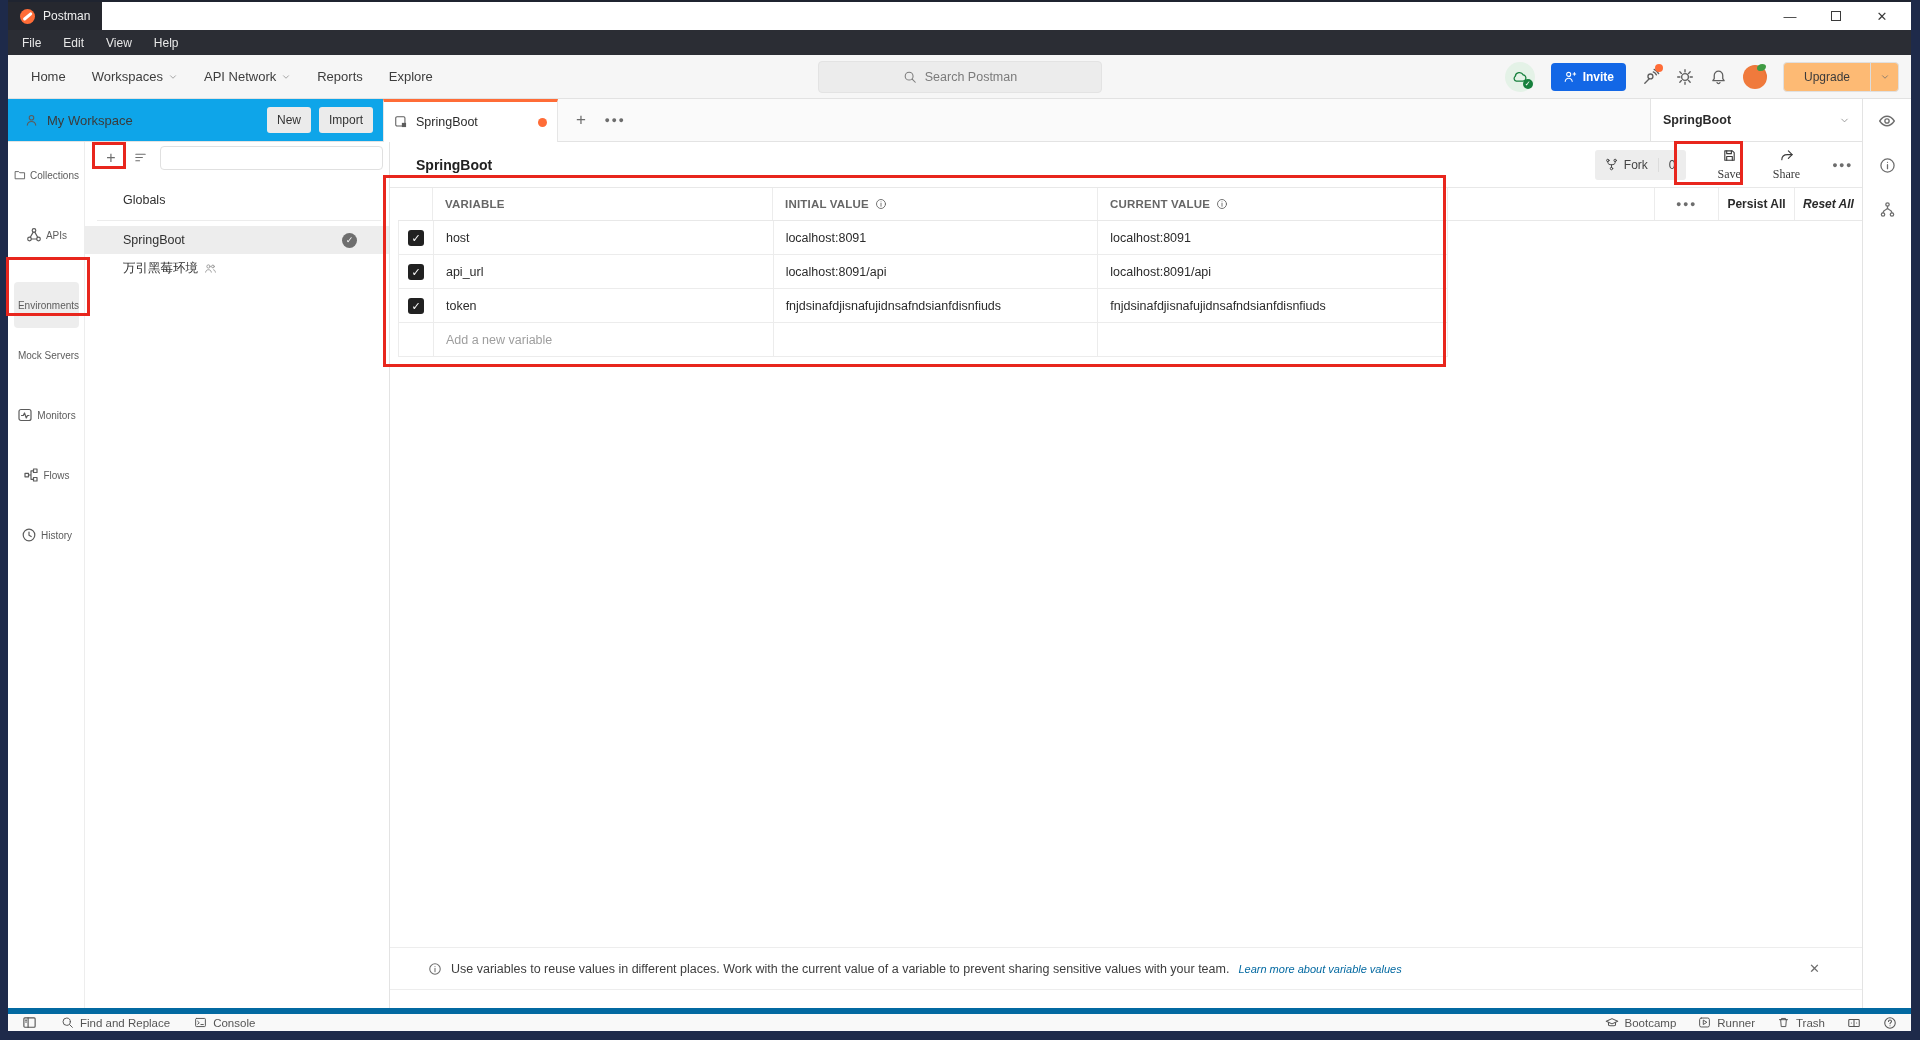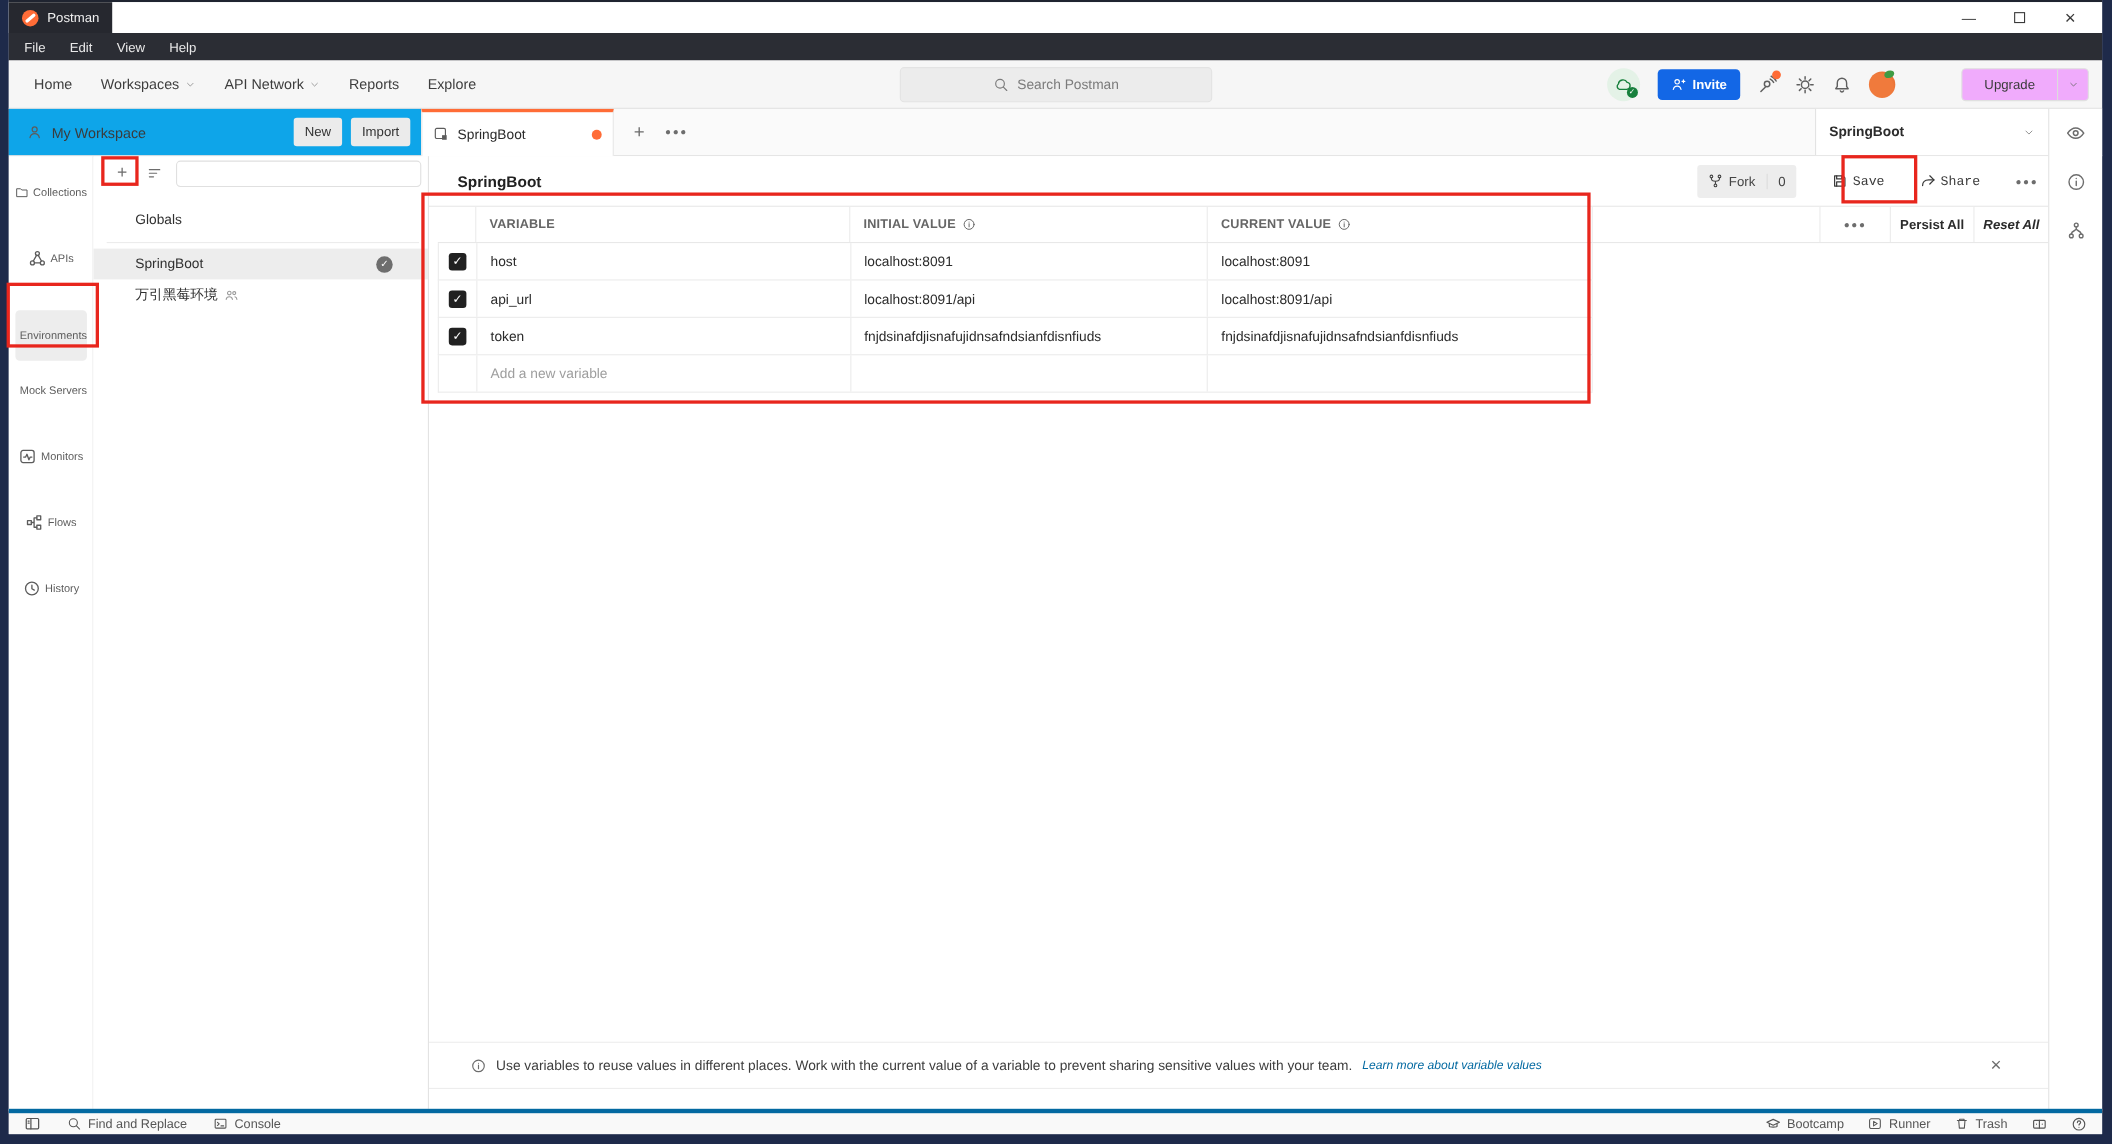--- a/index.html
+++ b/index.html
@@ -31,21 +31,21 @@
   .chev { color:#8a8a8a; }
   .search-box { position:absolute; left:810px; top:6px; width:284px; height:32px; background:#ececec; border:1px solid #e3e3e3; border-radius:4px; display:flex; align-items:center; justify-content:center; gap:8px; color:#7b7b7b; font-size:12.5px; }
   .nav-right { position:absolute; right:12px; top:0; height:44px; display:flex; align-items:center; gap:16px; }
   .cloud-badge { width:30px; height:30px; border-radius:50%; background:#e4f2e7; color:#17803d; display:flex; align-items:center; justify-content:center; position:relative; }
   .cloud-badge .mini-check { position:absolute; right:2px; bottom:3px; width:10px; height:10px; border-radius:50%; background:#17803d; color:#fff; font-size:7px; line-height:10px; text-align:center; }
   .invite-btn { background:#1367e6; color:#fff; font-size:12px; font-weight:bold; border:none; border-radius:4px; height:28px; padding:0 12px; display:flex; align-items:center; gap:6px; }
   .icon-btn { color:#5f5f5f; position:relative; }
   .notif-dot { position:absolute; right:-3px; top:-4px; width:8px; height:8px; border-radius:50%; background:#ff6c37; }
   .avatar { width:24px; height:24px; border-radius:50%; background:radial-gradient(circle at 40% 60%, #f07a3c 60%, #d95f26); position:relative; }
   .avatar::after { content:""; position:absolute; right:1px; top:-1px; width:9px; height:7px; background:#3f9b43; border-radius:60% 40% 60% 40%; }
-  .upgrade-btn { height:30px; background:#f0abfc; border:1px solid #e0e0e0; border-radius:4px; display:flex; align-items:center;margin-left:44px; }
+  .upgrade-btn { height:30px; background:#fdba74; border:1px solid #e0e0e0; border-radius:4px; display:flex; align-items:center; }
   .upgrade-btn .lbl { font-size:12px; color:#3b3b3b; padding:0 20px; }
   .upgrade-btn .dd { width:28px; height:100%; border-left:1px solid #dcdcdc; display:flex; align-items:center; justify-content:center; color:#6a6a6a; }
 
   
   .subheader { position:absolute; left:0; top:97px; width:100%; height:43px; display:flex; }
   .ws-left { width:375px; height:100%; border-bottom:1px solid #e3e3e3; display:flex; align-items:center; gap:8px; padding:0 10px 0 16px; background:#0ea5e9; }
   .ws-title { font-size:13px; color:#3b3b3b; }
   .sm-btn { margin-left:auto; }
   .gray-btn { background:#ebebeb; border:none; border-radius:3px; height:26px; padding:0 10px; font-size:12px; color:#333; font-family:inherit; }
   .tabbar { flex:1; height:100%; background:#fafafa; border-bottom:1px solid #e3e3e3; display:flex; align-items:stretch; position:relative; }
@@ -80,21 +80,21 @@
   .people { margin-left:6px; color:#9a9a9a; }
 
   
   .main { position:absolute; left:382px; top:140px; width:1472px; height:868px; background:#fff; }
   .heading-row { height:46px; border-bottom:1px solid #e8e8e8; display:flex; align-items:center; padding:0 9px 0 26px; }
   .page-title { font-size:14px; font-weight:bold; color:#212121; }
   .actions { margin-left:auto; display:flex; align-items:center; gap:32px;padding-left:31px; }
   .fork-btn { height:30px; background:#ededed; border-radius:3px; display:flex; align-items:center; font-size:12px; color:#444; }
   .fork-btn .seg { padding:0 10px; display:flex; align-items:center; gap:6px; }
   .fork-btn .cnt { border-left:1px solid #dcdcdc; padding:0 10px; }
-  .flat-btn { display:flex; align-items:center; gap:4px; font-size:12px; color:#3b3b3b; background:none; border:none; font-family:Liberation Mono, monospace; }
+  .flat-btn { display:flex; align-items:center; gap:4px; font-size:12px; color:#3b3b3b; background:none; border:none; font-family:Liberation Serif, serif;flex-direction:column; }
   .more-dots { color:#6d6d6d; font-size:9px; letter-spacing:1.5px; font-weight:bold; }
 
   
   .grid-header { height:33px; border-bottom:1px solid #e8e8e8; display:flex; align-items:stretch; margin-left:8px; }
   .gh-cell { display:flex; align-items:center; font-size:11.5px; font-weight:bold; color:#666; letter-spacing:.2px; gap:6px; }
   .cb-col { width:35px; border-right:1px solid #ececec; justify-content:center; }
   .var-col { width:340px; border-right:1px solid #ececec; padding-left:12px; }
   .init-col { width:325px; border-right:1px solid #ececec; padding-left:12px; }
   .cur-col { width:350px; border-right:1px solid #ececec; padding-left:12px; }
   .gh-spacer { flex:1; }
@@ -111,21 +111,21 @@
   
   .banner { position:absolute; left:0; top:805px; width:100%; height:43px; border-top:1px solid #ededed; border-bottom:1px solid #ededed; display:flex; align-items:center; gap:9px; padding-left:38px; background:#fff; }
   .banner .txt { font-size:12.5px; color:#3d3d3d; }
   .banner a { color:#0369a1; text-decoration:none; font-size:11px;font-style:italic; }
   .banner-close { position:absolute; right:42px; top:13px; color:#6d6d6d; font-size:13px; }
 
   
   .right-strip { position:absolute; left:1854px; top:97px; width:49px; height:911px; background:#fff; border-left:1px solid #e3e3e3; display:flex; flex-direction:column; align-items:center; padding-top:13px; gap:27px; color:#6d6d6d; }
 
   
-  .footer { position:absolute; left:0; bottom:0; width:100%; height:23px; background:#f9f9f9; border-top:4px solid #0369a1; display:flex; align-items:center; font-size:11.5px; color:#555; }
+  .footer { position:absolute; left:0; bottom:0; width:100%; height:23px; background:#f9f9f9; border-top:6px solid #0369a1; display:flex; align-items:center; font-size:11.5px; color:#555; }
   .f-left { display:flex; align-items:center; gap:24px; padding-left:14px; }
   .f-right { margin-left:auto; display:flex; align-items:center; gap:22px; padding-right:14px; }
   .f-item { display:flex; align-items:center; gap:6px; }
 
   
   .anno { position:absolute; border:3px solid #e8261d; z-index:60; pointer-events:none; }
   .anno1 { left:92px; top:142px; width:34px; height:27px; }
   .anno2 { left:6px;  top:257px; width:84px; height:59px; }
   .anno3 { left:383px; top:175px; width:1063px; height:192px; }
   .anno4 { left:1674px; top:141px; width:69px; height:44px; }

